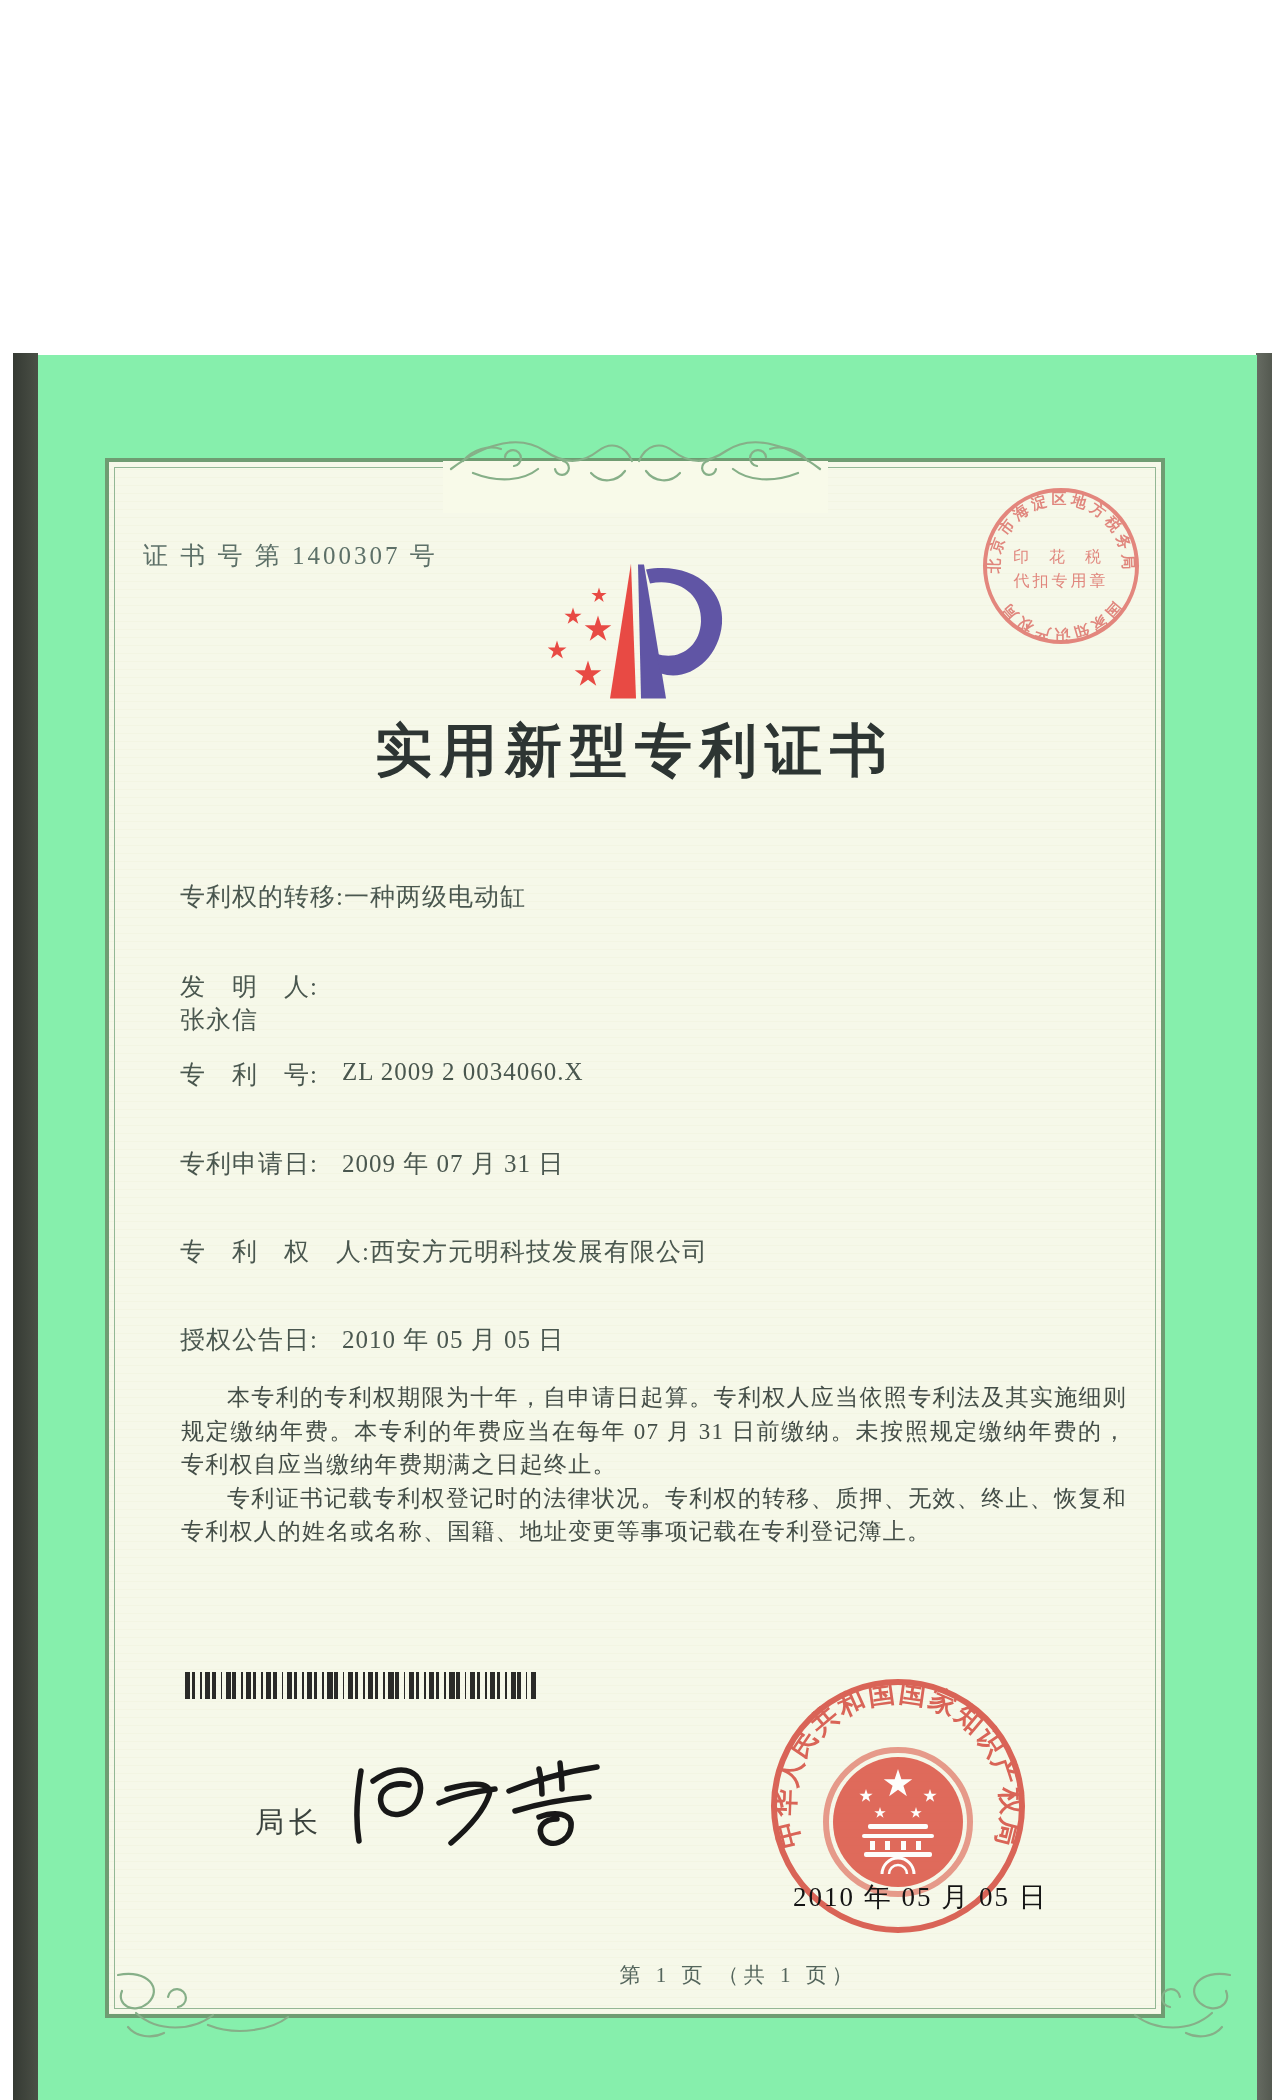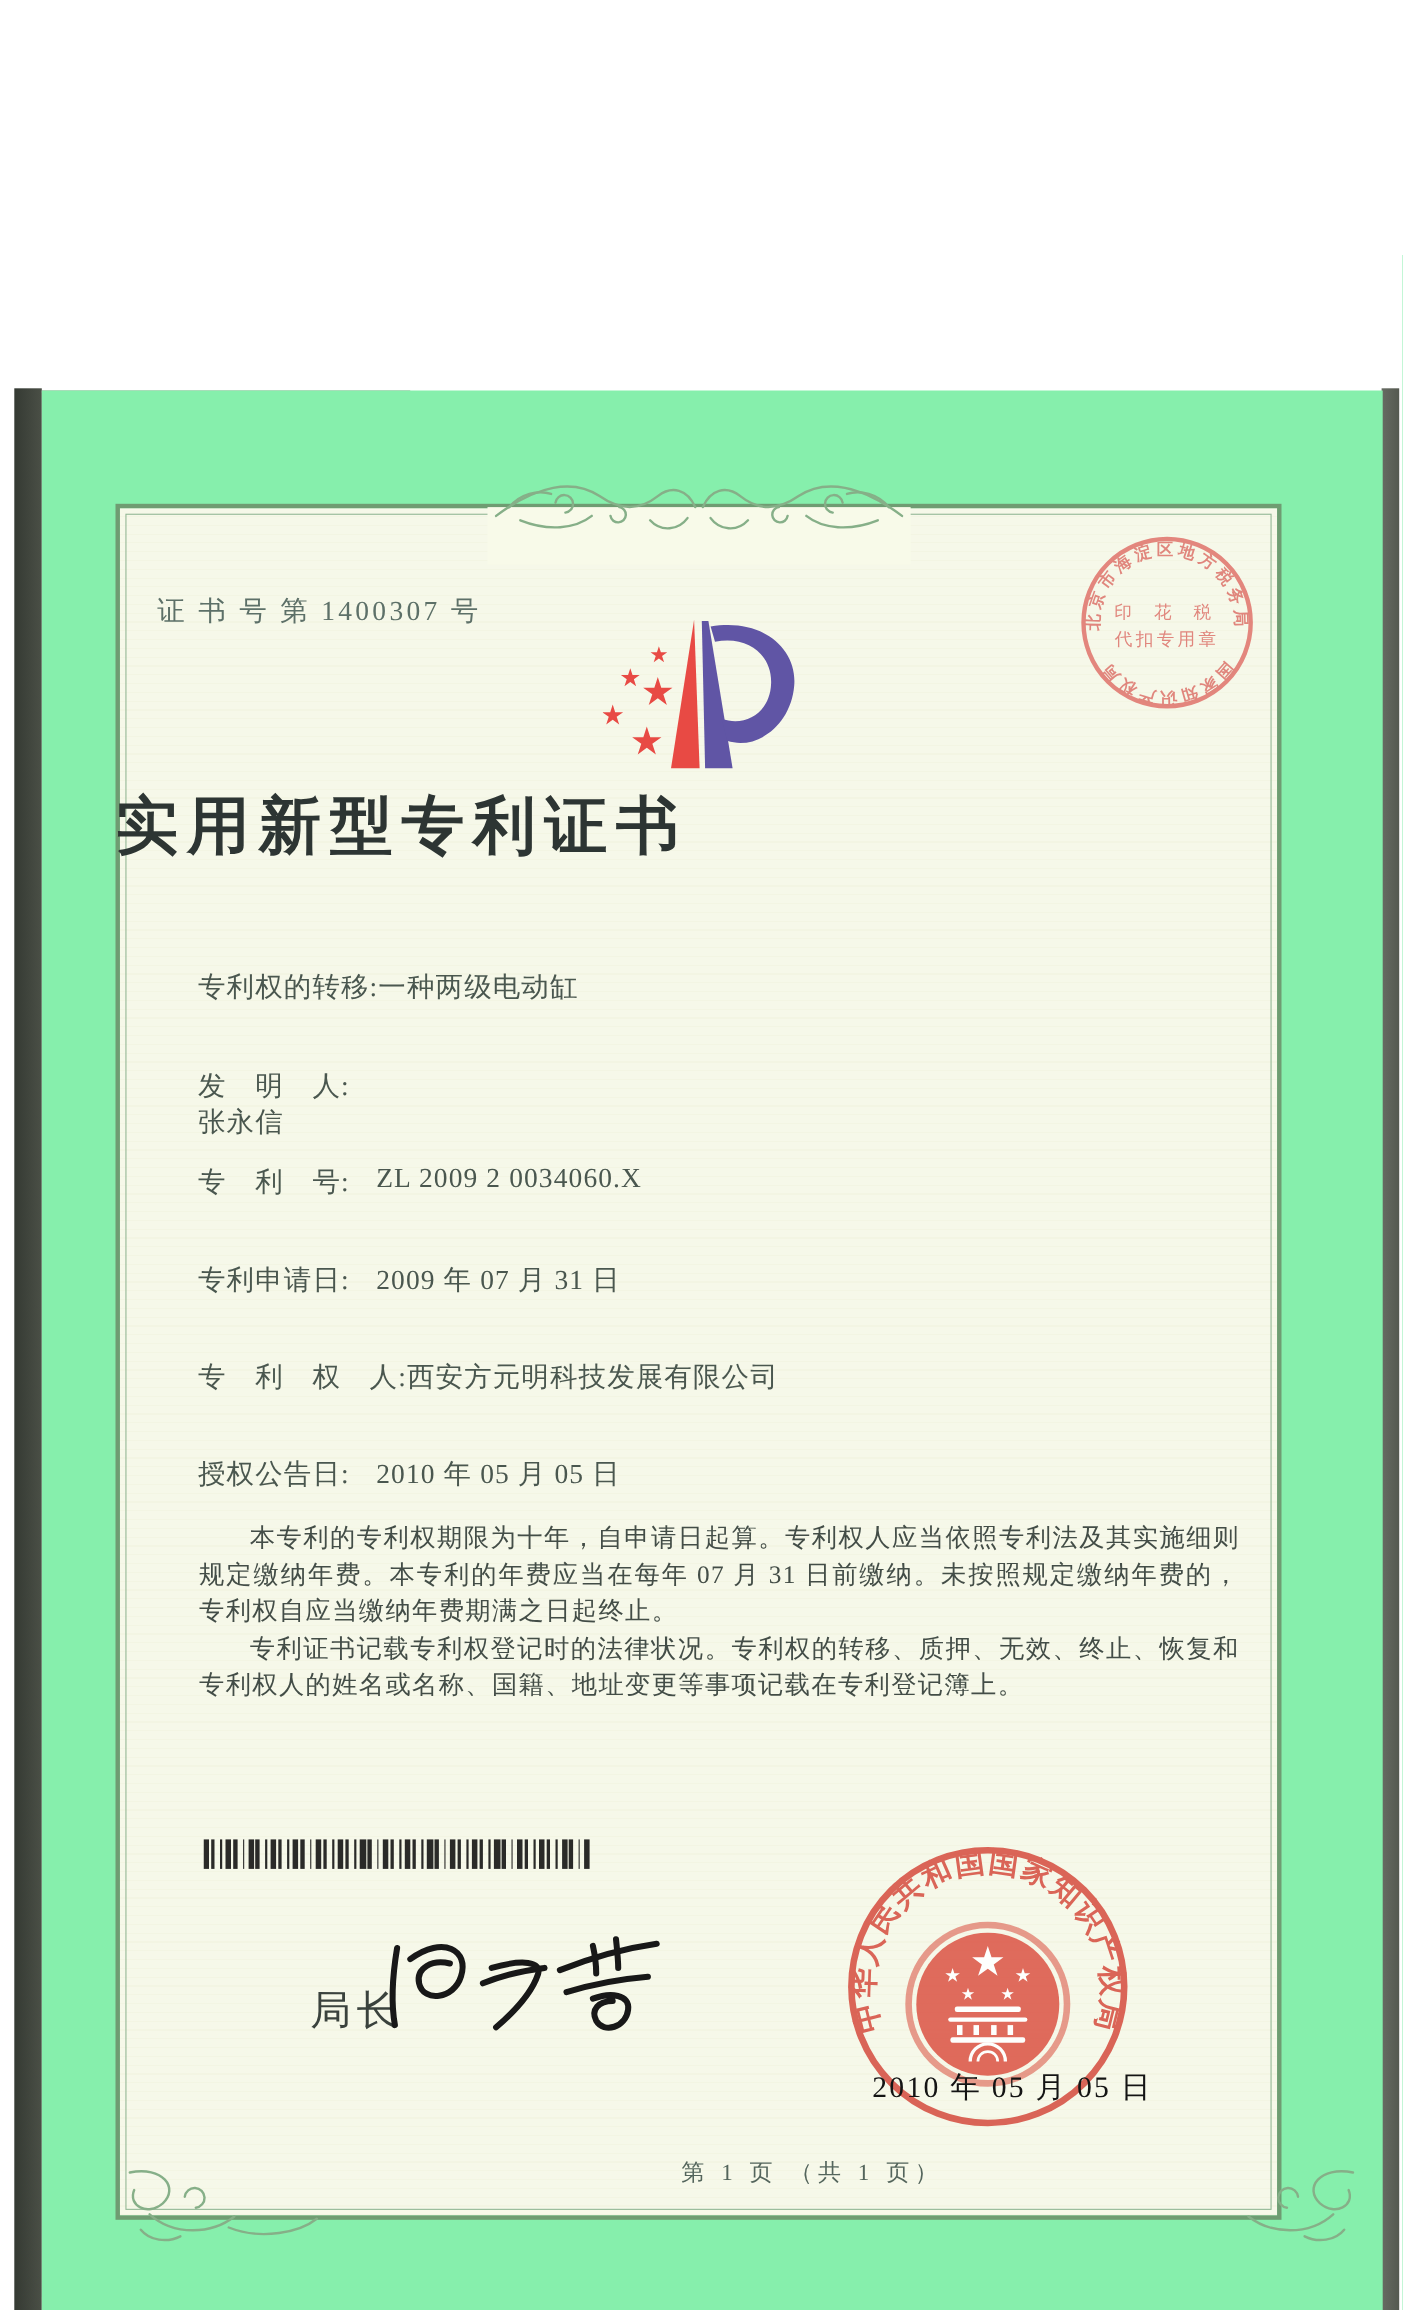--- a/index.html
+++ b/index.html
@@ -23,40 +23,40 @@
     background:repeating-linear-gradient(180deg,#f6f8e9 0 7px,#f3f5e3 7px 8px);
     box-sizing:border-box;
   }
   .frame-inner{position:absolute;inset:5px;border:1.5px solid #93b795;pointer-events:none;}
 
   .ornament{position:absolute;pointer-events:none;}
   .cert-no{
     position:absolute;left:105px;top:184px;font-size:25px;letter-spacing:3px;color:#5d7068;
   }
   .title{
-    position:absolute;left:67px;top:358px;width:1060px;text-align:left;
+    position:absolute;left:67px;top:358px;width:1060px;text-align:center;
     font-size:57px;font-weight:700;letter-spacing:8px;color:#2d3533;
   }
   .field{
     position:absolute;left:142px;font-size:25px;color:#4a574f;letter-spacing:1px;
     display:flex;white-space:nowrap;
   }
   .field .lbl{min-width:162px;display:inline-block;}
   .field .val{display:inline-block;}
   .body-text{
     position:absolute;left:143px;top:1026px;width:946px;
     font-size:23px;line-height:33.5px;color:#434d47;text-align:justify;letter-spacing:1.2px;
   }
   .body-text p{margin:0;text-indent:2em;}
   .barcode{
     position:absolute;left:147px;top:1317px;width:368px;height:27px;font-size:0;white-space:nowrap;overflow:hidden;
   }
   .barcode i{display:inline-block;height:100%;background:#2a2a28;vertical-align:top;}
   .director-label{
-    position:absolute;left:244px;top:1448px;font-size:37px;letter-spacing:5px;color:#3a423d;
+    position:absolute;left:217px;top:1448px;font-size:29px;letter-spacing:5px;color:#3a423d;
   }
   .signature{position:absolute;left:300px;top:1398px;}
   .grant-seal{position:absolute;left:720px;top:1311px;}
   .seal-date{
     position:absolute;left:755px;top:1524px;font-size:27px;letter-spacing:2px;color:#141414;z-index:5;
   }
   .footer{
     position:absolute;left:67px;top:1606px;width:1267px;text-align:center;
     font-size:21px;letter-spacing:5px;color:#54655c;
   }

